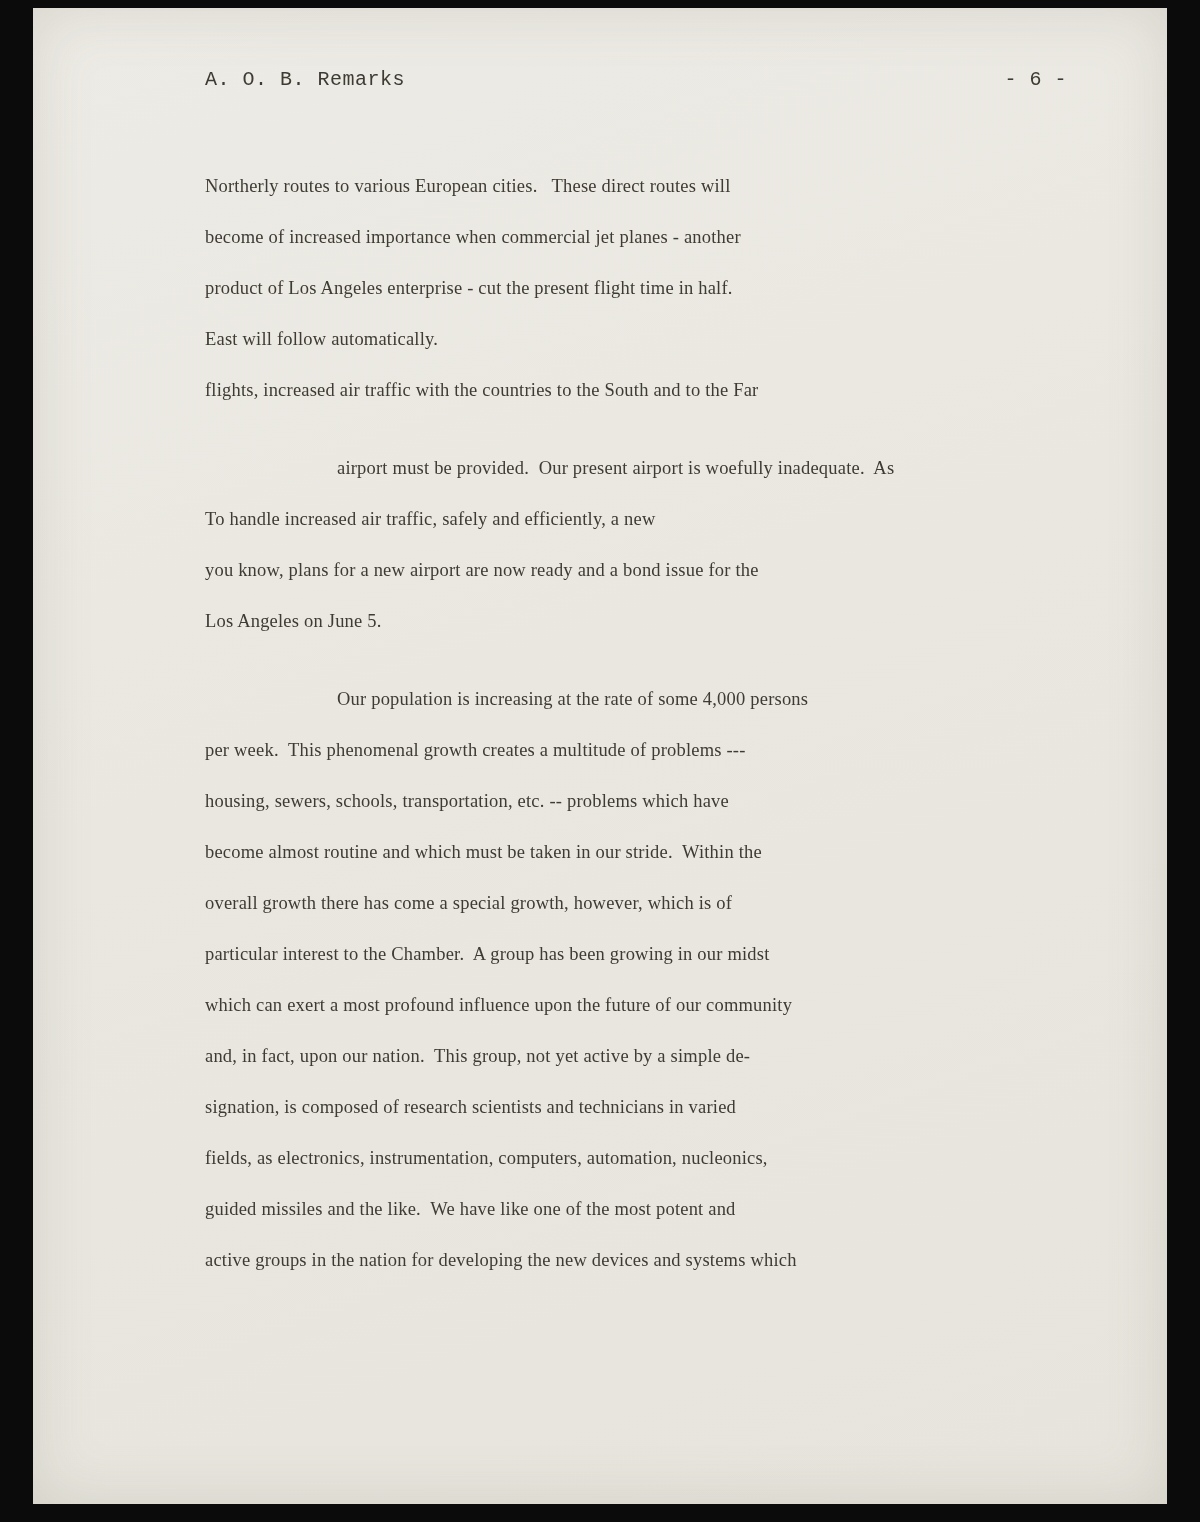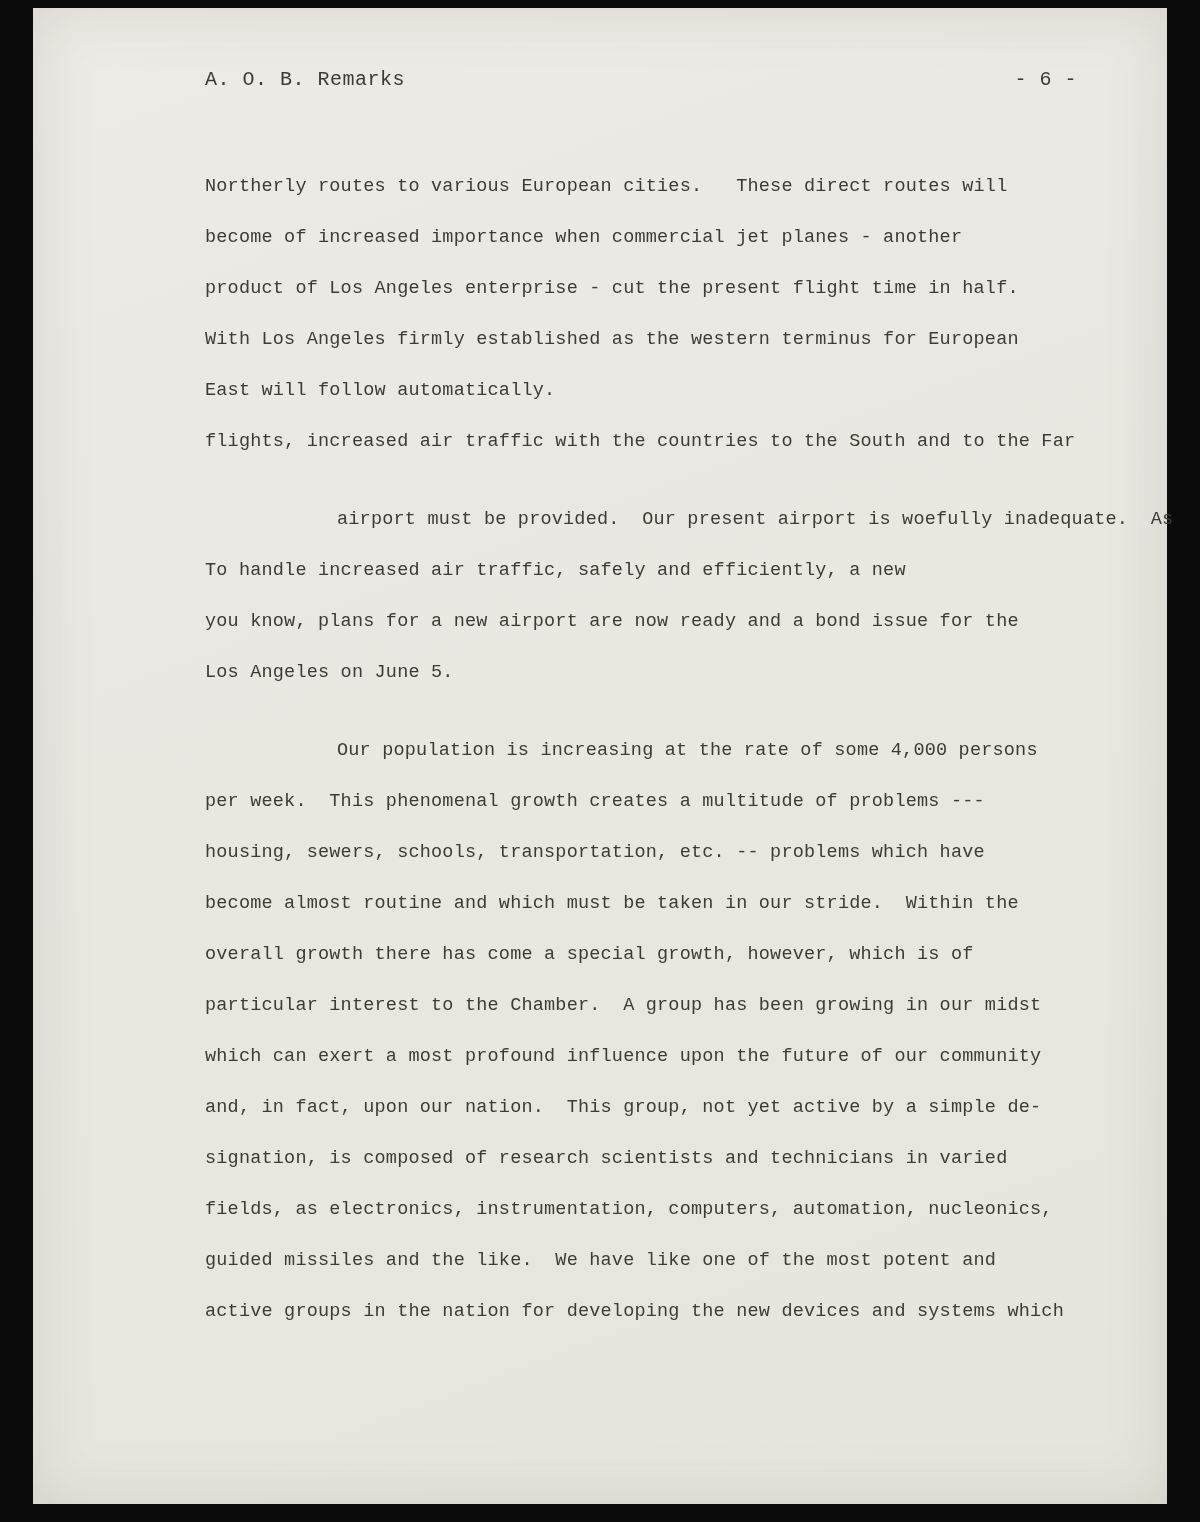--- a/index.html
+++ b/index.html
@@ -23,21 +23,21 @@
     left: 33px;
     top: 8px;
     width: 1134px;
     height: 1496px;
     background: linear-gradient(160deg, #edebe5 0%, #e9e7e0 45%, #e6e4dc 100%);
     box-shadow: inset 0 0 60px rgba(120,115,100,0.18);
   }
   .content {
     position: absolute;
     left: 172px;
-    right: 86px;
+    right: 96px;
     top: 60px;
     color: #3d3b34;
   }
   .page-header {
     display: flex;
     justify-content: space-between;
     align-items: baseline;
     font-size: 20px;
     letter-spacing: 0.5px;
   }
@@ -45,20 +45,21 @@
     margin-right: 4px;
   }
   .document-body {
     margin-top: 70px;
     font-size: 18.5px;
     line-height: 51px;
     letter-spacing: 0.2px;
   }
   .paragraph {
     margin: 0 8px 27px 0;
+    font-family: Liberation Serif, serif;
   }
   .paragraph.indented .line:first-child {
     padding-left: 132px;
   }
   .line {
     white-space: pre;
   }
 </style>
 </head>
 <body>
@@ -72,21 +73,20 @@
       <span class="doc-title">A. O. B. Remarks</span>
       <span class="page-number">- 6 -</span>
     </div>
 
     <div class="document-body">
 
     <div class="paragraph">
           <div class="line">Northerly routes to various European cities.   These direct routes will</div>
           <div class="line">become of increased importance when commercial jet planes - another</div>
           <div class="line">product of Los Angeles enterprise - cut the present flight time in half.</div>
-          <div class="line">With Los Angeles firmly established as the western terminus for European</div>
           <div class="line">East will follow automatically.</div>
           <div class="line">flights, increased air traffic with the countries to the South and to the Far</div>
         </div>
         <div class="paragraph indented">
           <div class="line">airport must be provided.  Our present airport is woefully inadequate.  As</div>
           <div class="line">To handle increased air traffic, safely and efficiently, a new</div>
           <div class="line">you know, plans for a new airport are now ready and a bond issue for the</div>
           <div class="line">Los Angeles on June 5.</div>
         </div>
         <div class="paragraph indented">

